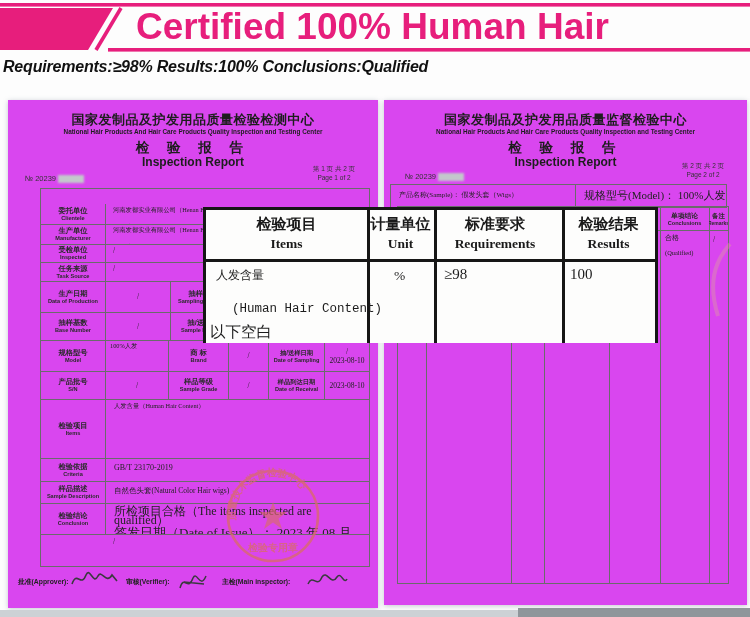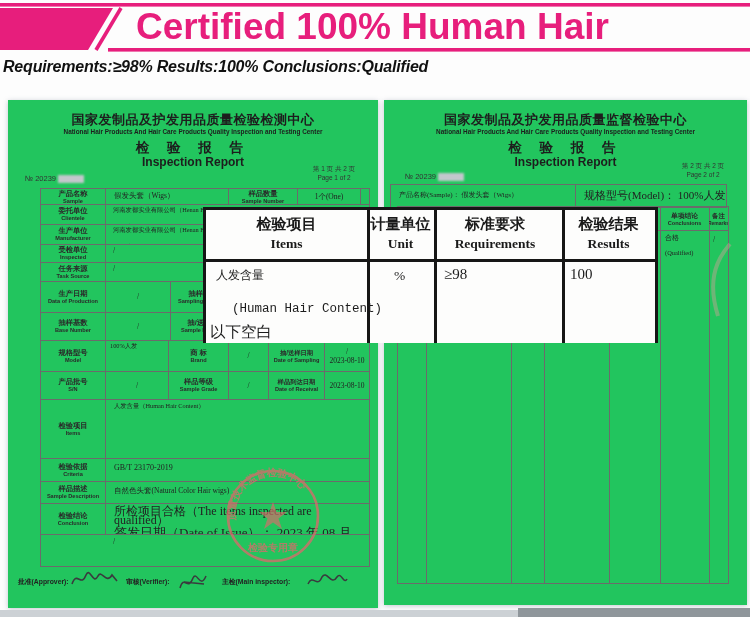--- a/index.html
+++ b/index.html
@@ -7,21 +7,21 @@
          font-family:"Liberation Sans",sans-serif;color:#222;}
   .abs{position:absolute;}
 
   
   .banner-title{position:absolute;left:136px;top:4px;height:46px;line-height:46px;
     font-size:37px;font-weight:bold;color:#e71e7c;letter-spacing:0;white-space:nowrap;}
   .subtitle{position:absolute;left:3px;top:58px;font-size:16px;font-style:italic;font-weight:bold;
     color:#111;white-space:nowrap;letter-spacing:-0.2px;}
 
   
-  .page{position:absolute;background:#22c55e;box-shadow:0 1px 5px rgba(110,120,140,.4);}
+  .page{position:absolute;background:#d946ef;box-shadow:0 1px 5px rgba(110,120,140,.4);}
   .page-left{left:8px;top:100px;width:370px;height:508px;}
   .page-right{left:384px;top:100px;width:363px;height:505px;}
 
   .org-cn{position:absolute;left:10px;right:10px;text-align:center;font-size:13px;font-weight:bold;color:#1d1d1d;letter-spacing:.5px;}
   .org-en{position:absolute;left:4px;right:4px;text-align:center;font-size:6.4px;font-weight:bold;color:#1d1d1d;}
   .rep-cn{position:absolute;left:10px;right:10px;text-align:center;font-size:13.5px;font-weight:bold;letter-spacing:7px;color:#1d1d1d;}
   .rep-en{position:absolute;left:10px;right:10px;text-align:center;font-size:12px;font-weight:bold;color:#1d1d1d;}
   .pageno{position:absolute;font-size:6.5px;line-height:9px;color:#333;text-align:center;white-space:nowrap;}
   .serial{position:absolute;font-size:7.5px;color:#333;white-space:nowrap;}
   .redact{display:inline-block;width:26px;height:8px;background:#c3c7cc;filter:blur(1px);vertical-align:middle;margin-left:2px;}
@@ -82,37 +82,20 @@
     <div class="pageno" style="left:288px;top:64px;width:76px">
       <div>第 1 页 共 2 页</div>
       <div>Page 1 of 2</div>
     </div>
     <div class="serial" style="left:17px;top:74px">
       <span>№ 20239</span><span class="redact"></span>
     </div>
 
     <div class="t" style="left:32px;top:88px;width:328px;height:377px;">
 
-      <div class="r" style="top:0;height:15px">
-        <div class="c" style="left:0;width:65px">
-            <span class="cnl">产品名称</span>
-            <span class="enl">Sample</span>
-          </div>
-        <div class="c start" style="left:65px;width:123px;padding:2px 0 0 8px">
-            <span class="val">假发头套（Wigs）</span>
-          </div>
-        <div class="c" style="left:188px;width:69px">
-            <span class="cnl">样品数量</span>
-            <span class="enl">Sample Number</span>
-          </div>
-        <div class="c" style="left:257px;width:63px">
-            <span class="val">1个(One)</span>
-          </div>
-        <div class="c last" style="left:320px;width:8px"></div>
-      </div>
 
       <div class="r" style="top:15px;height:20px">
         <div class="c" style="left:0;width:65px">
             <span class="cnl">委托单位</span>
             <span class="enl">Clientele</span>
           </div>
         <div class="c start last" style="left:65px;width:263px;padding:2px 0 0 7px">
             <span class="val sm">河南发都实业有限公司（Henan Fadu Indu</span>
             <span><span class="val sm">., Ltd.）</span><i class="uline"></i></span>
           </div>

